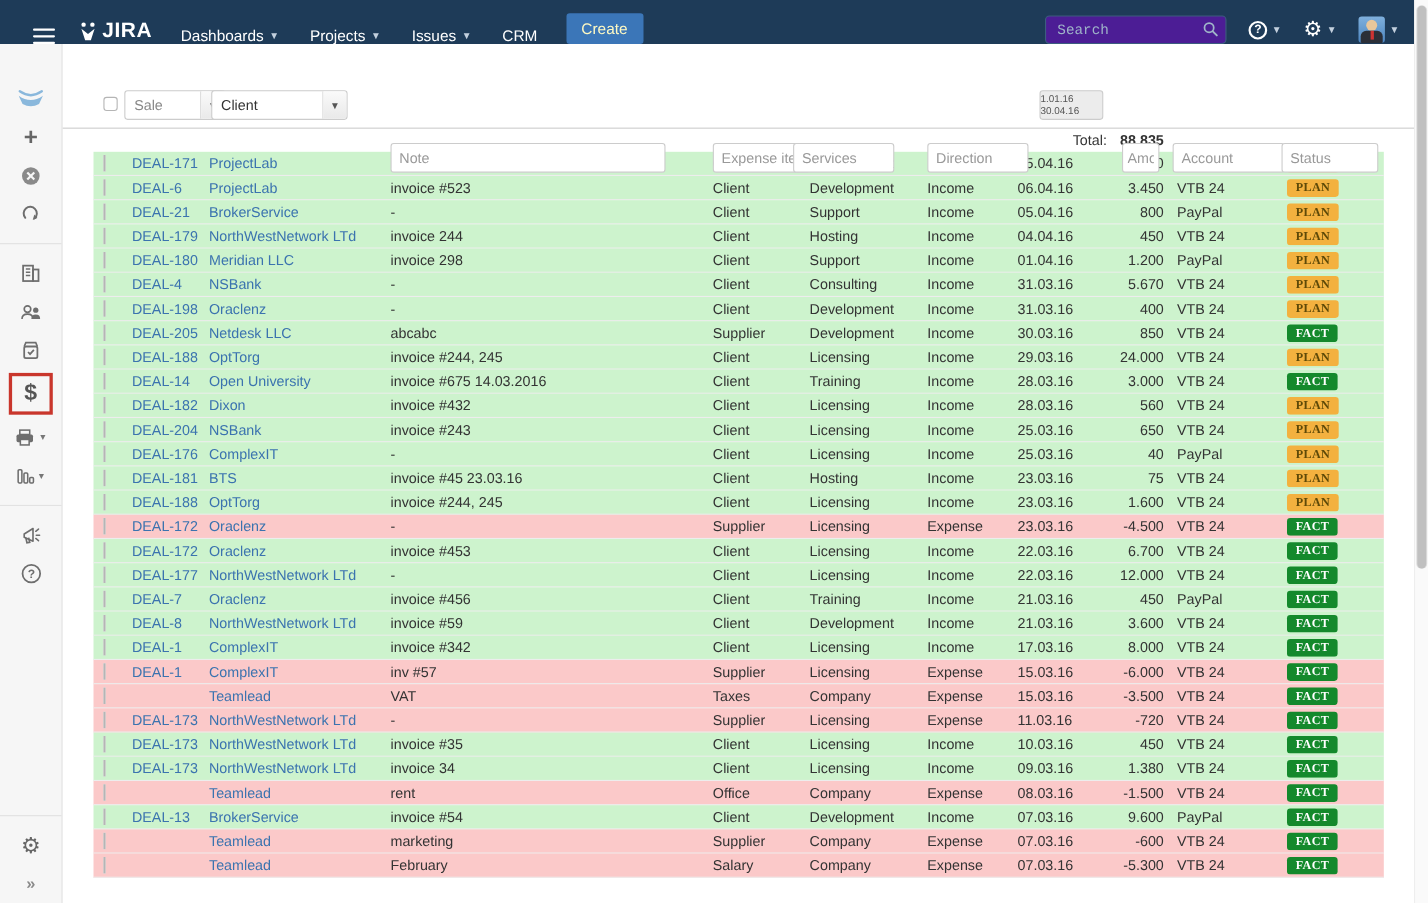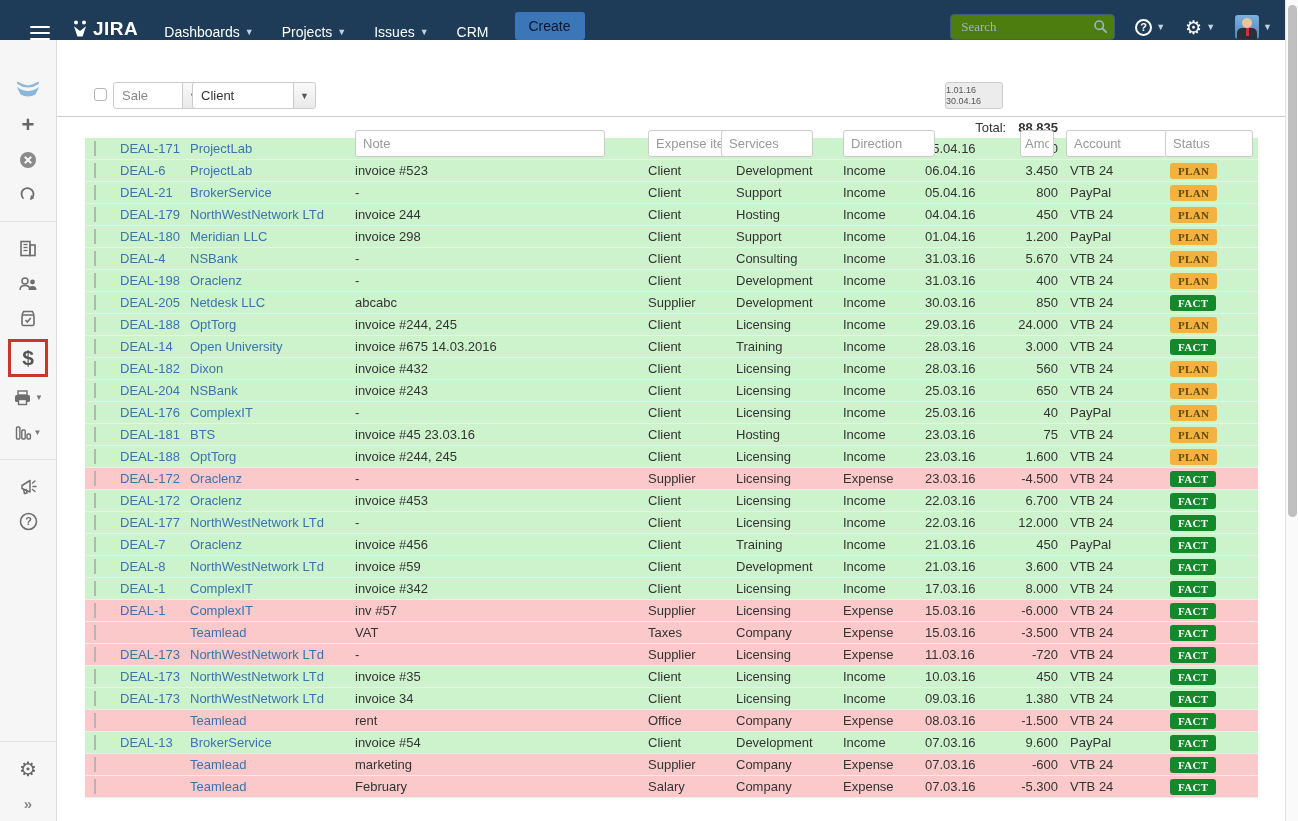--- a/index.html
+++ b/index.html
@@ -7,24 +7,24 @@
 
   
   .topbar { position:relative; height:40px; background:var(--header-bg); display:flex; align-items:flex-end; padding:0 26px 0 30px; color:#fff; z-index:5; }
   .burger { width:20px; height:14px; display:flex; flex-direction:column; justify-content:space-between; cursor:pointer; margin-right:20px; }
   .burger span { display:block; height:2px; background:#fff; border-radius:1px; }
   .brand { display:flex; align-items:center; gap:3px; margin-right:26px; }
   .brand .word { font-size:19px; font-weight:bold; letter-spacing:.5px; }
   .nav { display:flex; align-items:center; gap:28px; font-size:14px; }
   .nav-item { display:flex; align-items:center; gap:5px; cursor:pointer; white-space:nowrap; }
   .caret { font-size:9px; color:#c3d0de; line-height:1; }
-  .create-btn { margin-left:26px; background:var(--create-bg); border:none; color:#0f172a; font-size:14px; padding:6px 14px; border-radius:3px; cursor:pointer; font-family:inherit;margin-top:24px; }
+  .create-btn { margin-left:26px; background:var(--create-bg); border:none; color:#fef9c3; font-size:14px; padding:6px 14px; border-radius:3px; cursor:pointer; font-family:inherit;margin-top:24px; }
   .top-right { margin-left:auto; display:flex; align-items:center; gap:20px; }
   .search-wrap { position:relative; }
-  .search-wrap input { width:165px; height:26px; background:#4d7c0f; border:1px solid #3c5d7f; border-radius:4px; color:#cfdceb; font-size:13px; padding:0 28px 0 10px; font-family:Liberation Serif, serif; }
+  .search-wrap input { width:165px; height:26px; background:#4c1d95; border:1px solid #3c5d7f; border-radius:4px; color:#cfdceb; font-size:13px; padding:0 28px 0 10px; font-family:Liberation Mono, monospace; }
   .search-wrap input::placeholder { color:#9fb4c9; }
   .mag { position:absolute; right:7px; top:5px; }
   .help-circle { width:17px; height:17px; border:2px solid #fff; border-radius:50%; display:flex; align-items:center; justify-content:center; font-size:11px; font-weight:bold; color:#fff; }
   .iconpair { display:flex; align-items:center; gap:4px; cursor:pointer; }
   .gear-glyph { font-size:19px; line-height:1; color:#fff; }
   .avatar { width:24px; height:24px; border-radius:3px; background:linear-gradient(#7fb0dd,#4d86c0); position:relative; overflow:hidden; }
   .avatar .head { position:absolute; left:7px; top:3px; width:10px; height:10px; border-radius:50%; background:#e9c79b; }
   .avatar .body { position:absolute; left:2px; top:13px; width:20px; height:11px; border-radius:5px 5px 0 0; background:#2b2f38; }
   .avatar .tie { position:absolute; left:11px; top:13px; width:3px; height:8px; background:#c33; }
 

